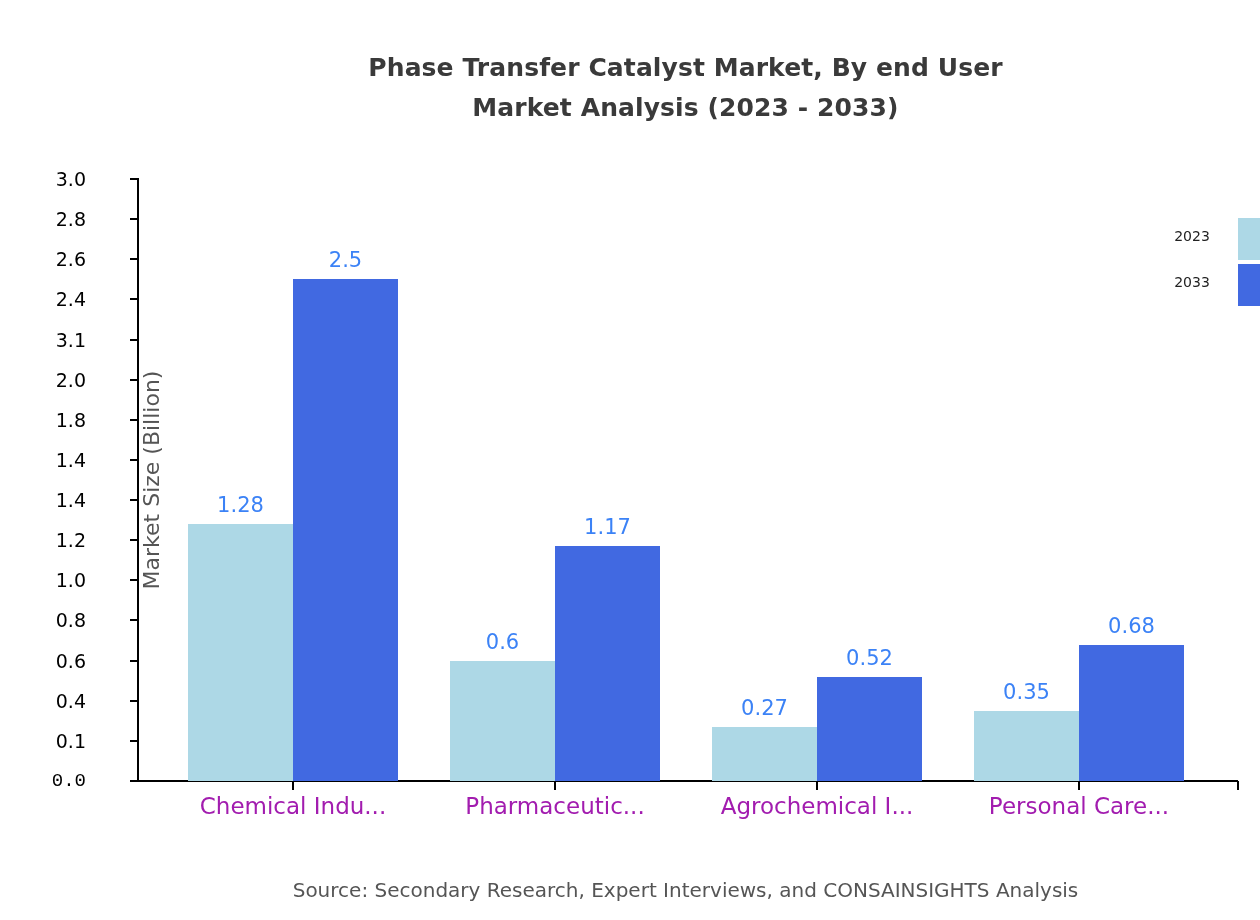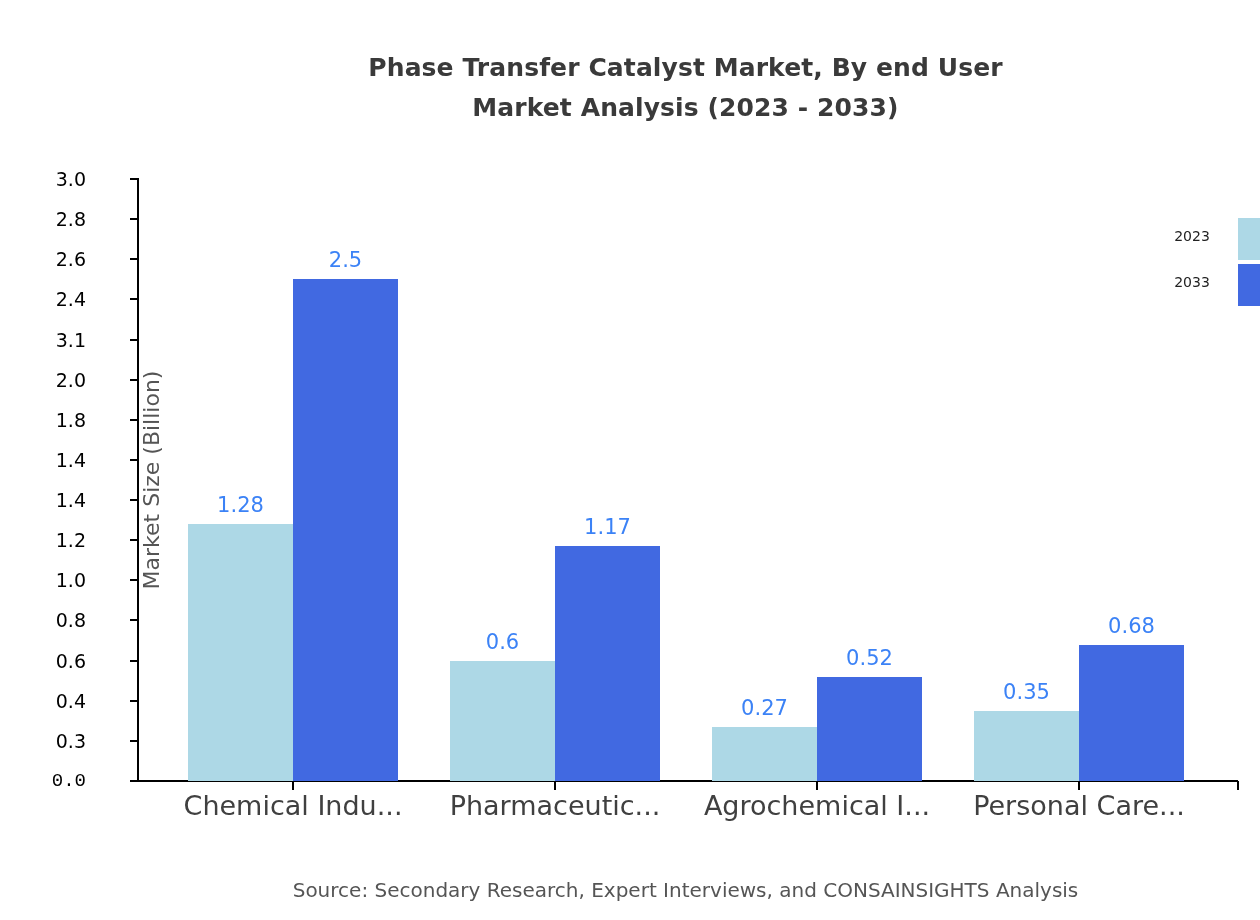--- a/index.html
+++ b/index.html
@@ -92,22 +92,22 @@
     top: 602px;
     width: 2px;
     height: 9px;
     background: #000000;
   }
   .xtick-label {
     position: absolute;
     top: 614px;
     width: 300px;
     text-align: center;
-    color: #404040;
-    font-size: 27px;
+    color: #a21caf;
+    font-size: 23px;
     line-height: 26px;
     white-space: nowrap;
   }
 
   .ylabel {
     position: absolute;
     left: -96px;
     top: 50%;
     transform: translateY(-50%) rotate(-90deg);
     transform-origin: center center;
@@ -183,21 +183,21 @@
 
   <div class="axis-y-spine"></div>
   <div class="axis-x-spine"></div>
 
   <div class="plot" id="plot-area">
     <div class="ylabel">Market Size (Billion)</div>
     <div id="ytick-layer">
         <div class="ytick" style="top: 601px;"></div>
         <div class="ytick-label" style="top: 593px; font-family: Liberation Mono, monospace;">0.0</div>
         <div class="ytick" style="top: 560.867px;"></div>
-        <div class="ytick-label" style="top: 552.867px;">0.3</div>
+        <div class="ytick-label" style="top: 552.867px;">0.1</div>
         <div class="ytick" style="top: 520.733px;"></div>
         <div class="ytick-label" style="top: 512.733px;">0.4</div>
         <div class="ytick" style="top: 480.6px;"></div>
         <div class="ytick-label" style="top: 472.6px;">0.6</div>
         <div class="ytick" style="top: 440.467px;"></div>
         <div class="ytick-label" style="top: 432.467px;">0.8</div>
         <div class="ytick" style="top: 400.333px;"></div>
         <div class="ytick-label" style="top: 392.333px;">1.0</div>
         <div class="ytick" style="top: 360.2px;"></div>
         <div class="ytick-label" style="top: 352.2px;">1.2</div>

